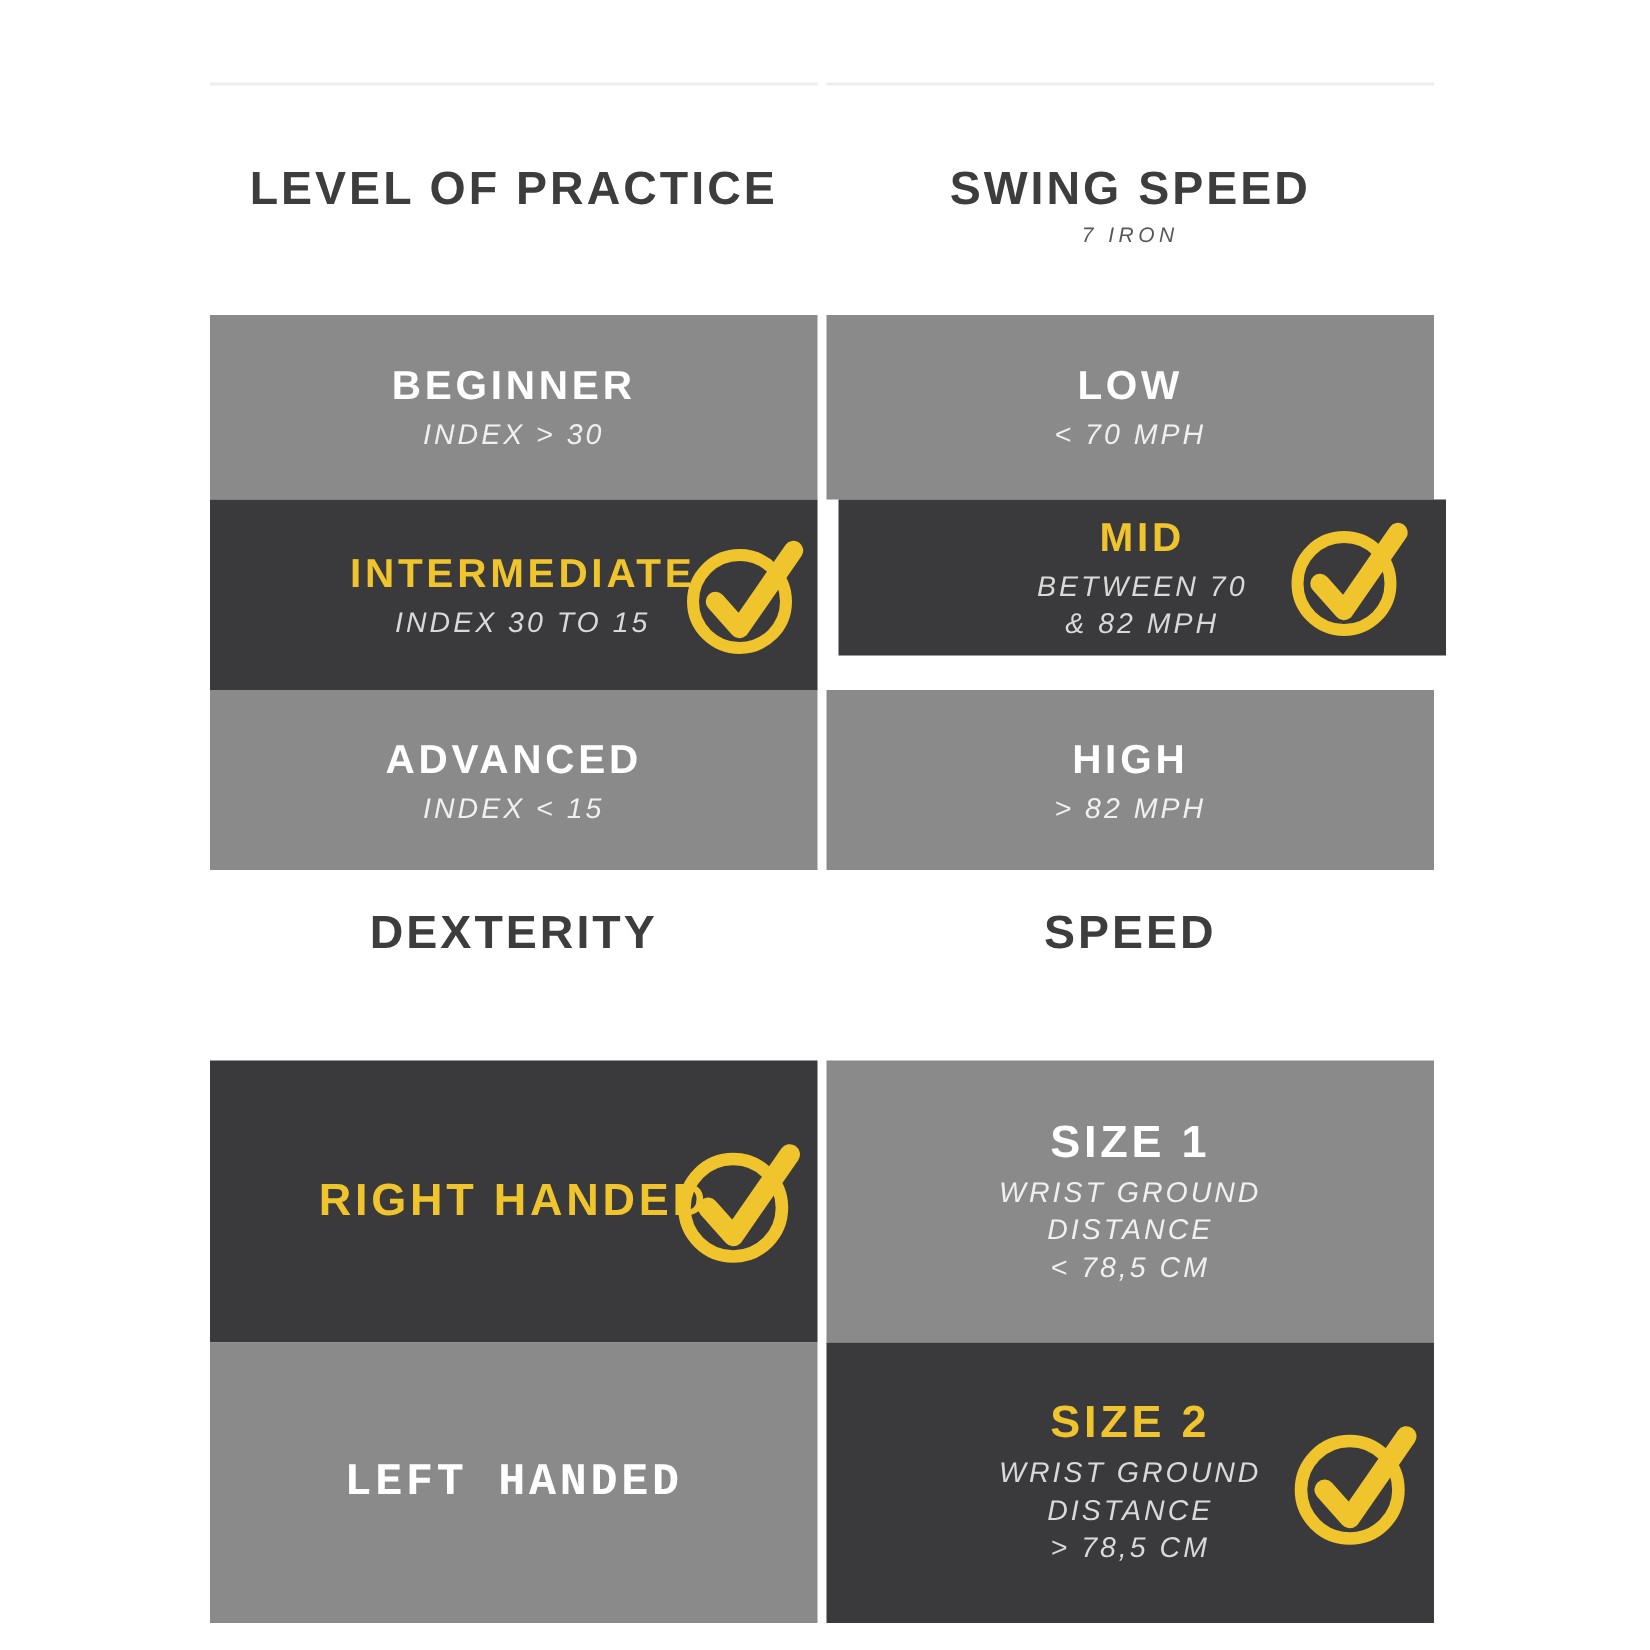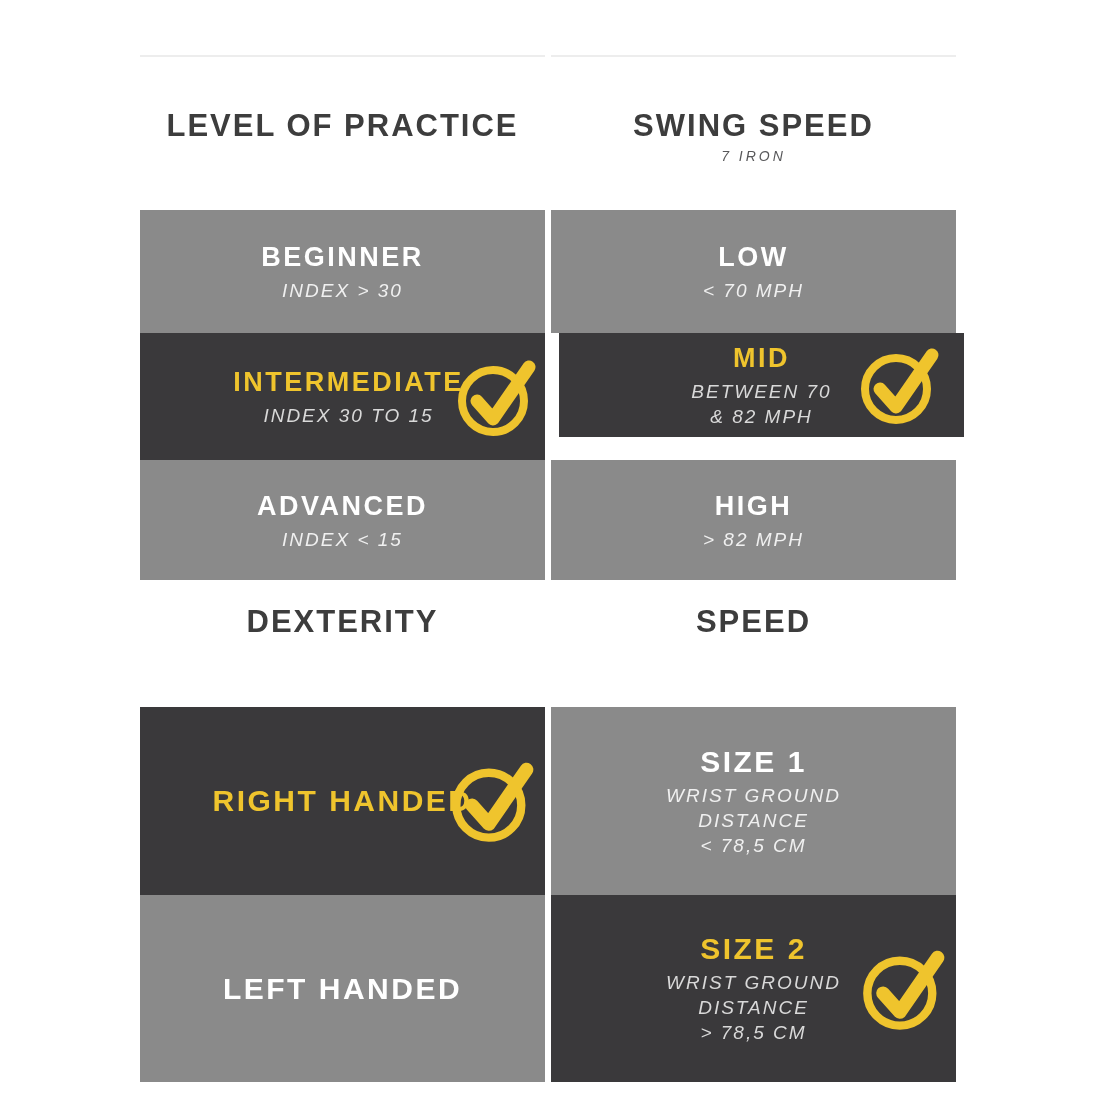--- a/index.html
+++ b/index.html
@@ -122,21 +122,21 @@
   <div class="cell dark" style="left:140px;top:675px;height:188px;">
     <div class="opt-label big">RIGHT HANDED</div>
     <span class="check" style="right:8px;width:88px;height:88px;">
       <svg viewBox="0 0 84 84" fill="none">
         <circle cx="38" cy="46" r="31" stroke="#EFC42D" stroke-width="8"></circle>
         <path d="M22 46 L38 64 L74 12" stroke="#EFC42D" stroke-width="13" stroke-linecap="round" stroke-linejoin="round"></path>
       </svg>
     </span>
   </div>
 
-  <div class="cell gray" style="left:140px;top:863px;height:187px;">
+  <div class="cell gray" style="left:140px;top:863px;height:187px;font-family:Liberation Mono, monospace;">
     <div class="opt-label big">LEFT HANDED</div>
   </div>
 
   <div class="cell gray" style="left:551px;top:675px;height:188px;">
     <div class="opt-label big">SIZE 1</div>
     <div class="opt-sub">WRIST GROUND
 DISTANCE
 &lt; 78,5 CM</div>
   </div>
 

